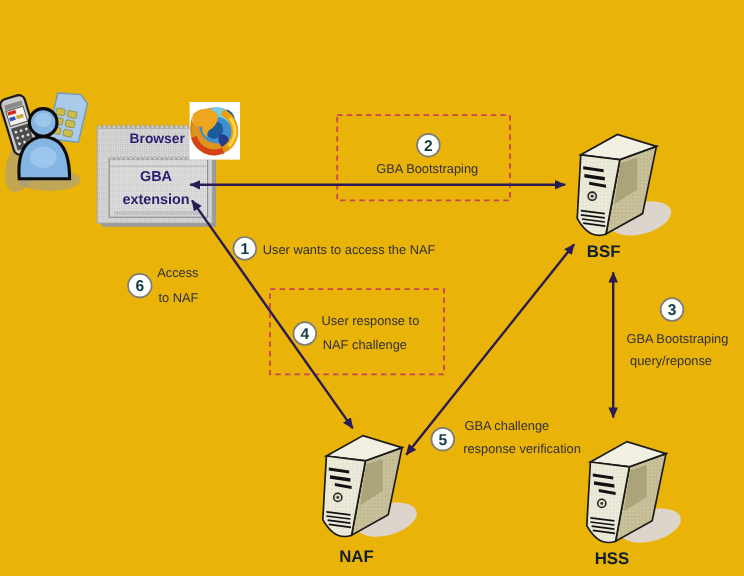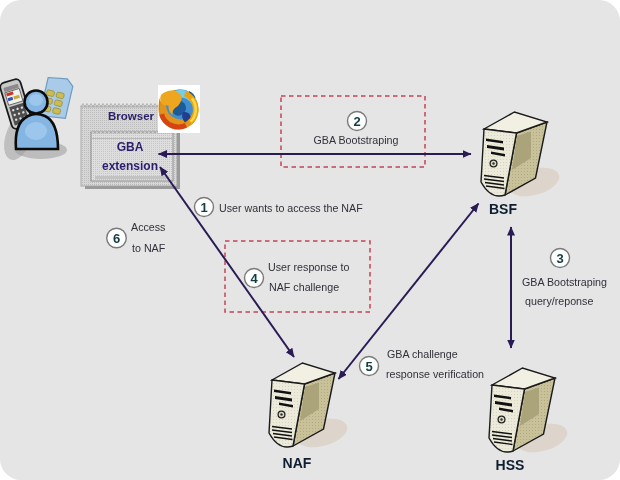--- a/index.html
+++ b/index.html
@@ -1,17 +1,17 @@
 <!DOCTYPE html>
 <html><head>
 <meta charset="utf-8">
 <style>
 html,body{margin:0;padding:0;background:#fff;}
-#c{position:relative;width:620px;height:480px;background:#e5e5e5;overflow:hidden;
-   font-family:"Liberation Sans",sans-serif;border-radius:21px;}
+#c{position:relative;width:620px;height:480px;background:#eab308;overflow:hidden;
+   font-family:"Liberation Sans",sans-serif;}
 svg{position:absolute;left:0;top:0;display:block;}
 </style>
 </head>
 <body>
 <div id="c">
 <svg width="620" height="480" viewBox="0 0 620 480">
 <defs>
   <pattern id="dgray" width="2" height="2" patternUnits="userSpaceOnUse">
     <rect width="2" height="2" fill="#d7d7d7"></rect>
     <rect x="0" y="0" width="1" height="1" fill="#bbbbbb"></rect>

